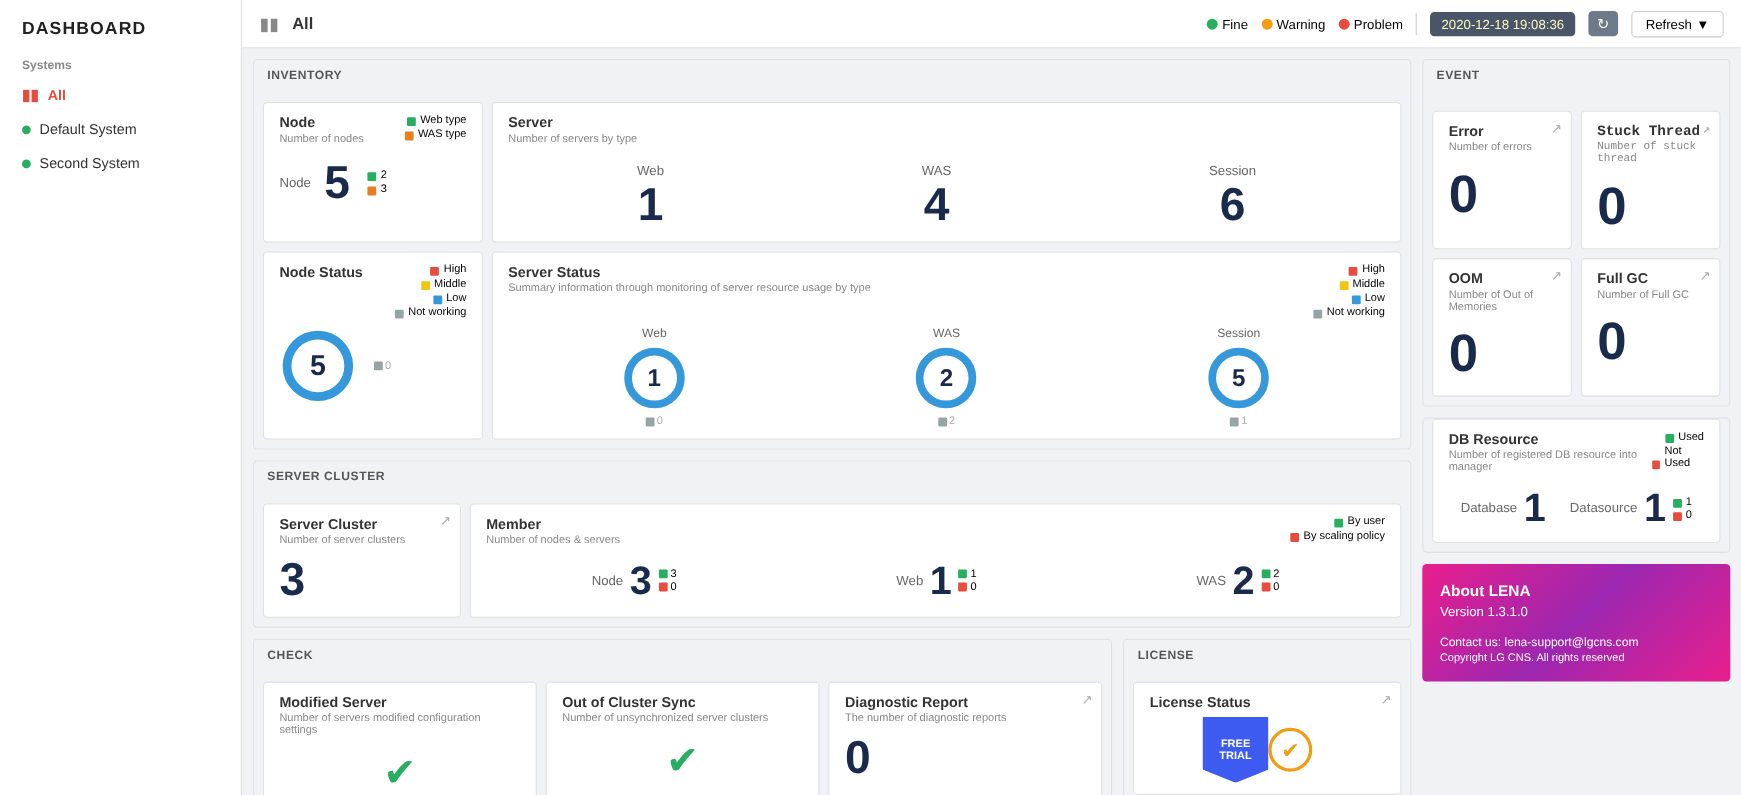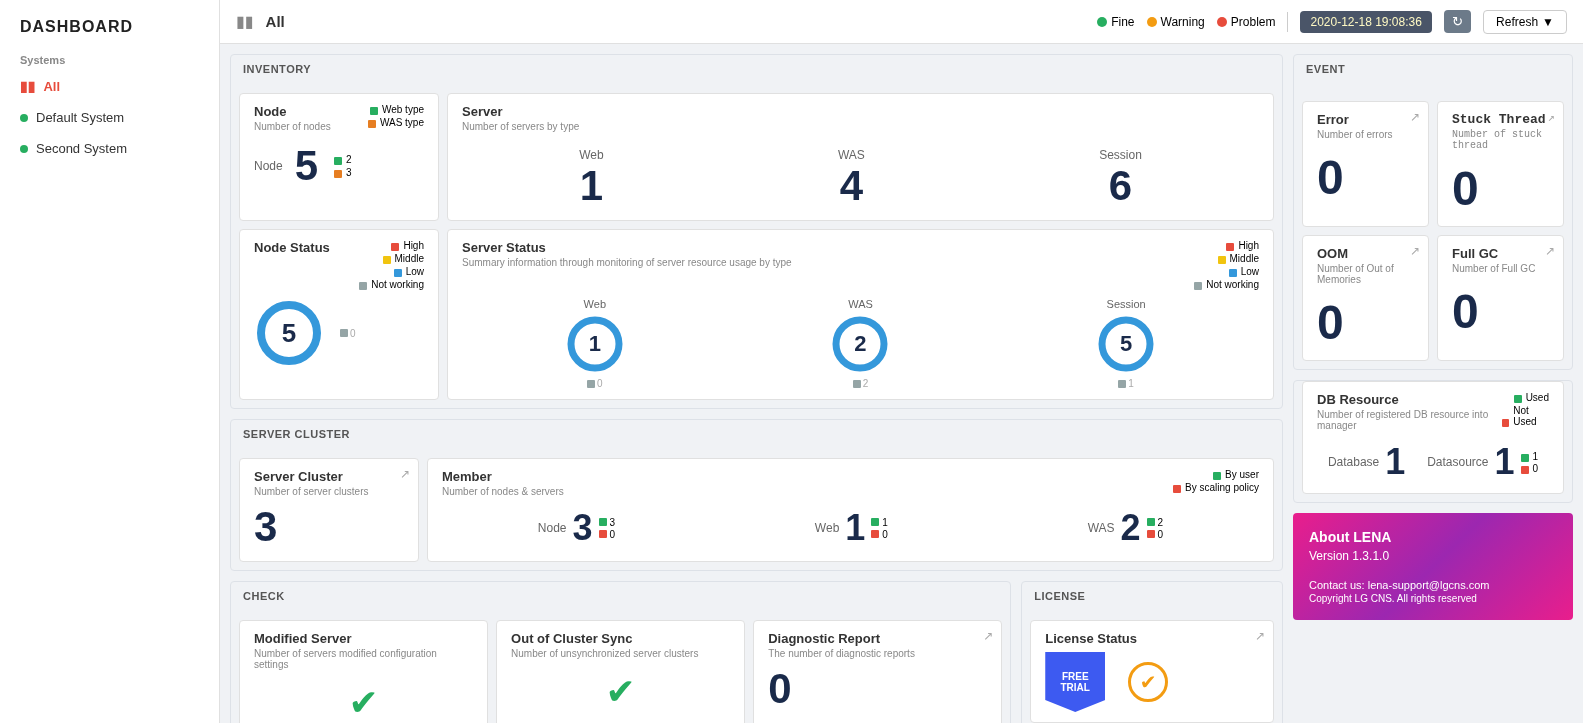--- a/index.html
+++ b/index.html
@@ -78,21 +78,21 @@
     .db-res-item { display: flex; align-items: center; gap: 6px; }
 
     
     .about-lena { background: linear-gradient(135deg, #e91e8c, #9c27b0, #e91e8c); border-radius: 4px; padding: 16px; color: #fff; }
     .about-title { font-size: 14px; font-weight: 700; }
     .about-version { font-size: 12px; margin-top: 4px; }
     .about-contact { font-size: 11px; margin-top: 16px; }
     .about-copy { font-size: 10px; margin-top: 2px; }
 
     
-    .license-status-body { display: flex; align-items: center; gap: 23px; margin-top: 6px; }
+    .license-status-body { display: flex; align-items: center; gap: 0; margin-top: 6px; margin-left: 48px; }
     .free-trial-badge { background: #3d5af1; color: #fff; padding: 8px 10px; text-align: center; font-size: 10px; font-weight: 700; clip-path: polygon(0 0, 100% 0, 100% 80%, 50% 100%, 0 80%); min-width: 60px; min-height: 60px; display: flex; flex-direction: column; align-items: center; justify-content: center; }
     .check-circle { width: 40px; height: 40px; border-radius: 50%; border: 3px solid #f39c12; display: flex; align-items: center; justify-content: center; color: #f39c12; font-size: 20px; }
 
     .full-layout { display: flex; gap: 10px; padding: 10px; height: calc(723px - 44px); overflow: auto; }
 
     .left-panels { flex: 1; display: flex; flex-direction: column; gap: 10px; min-width: 0; }
     .right-panels { width: 280px; flex-shrink: 0; display: flex; flex-direction: column; gap: 10px; }
 
     .section-wrapper { background: #f0f2f5; border: 1px solid #dde1e7; border-radius: 4px; }
     .section-label { font-size: 11px; font-weight: 700; color: #555; padding: 8px 12px 18px; letter-spacing: 0.5px; }

